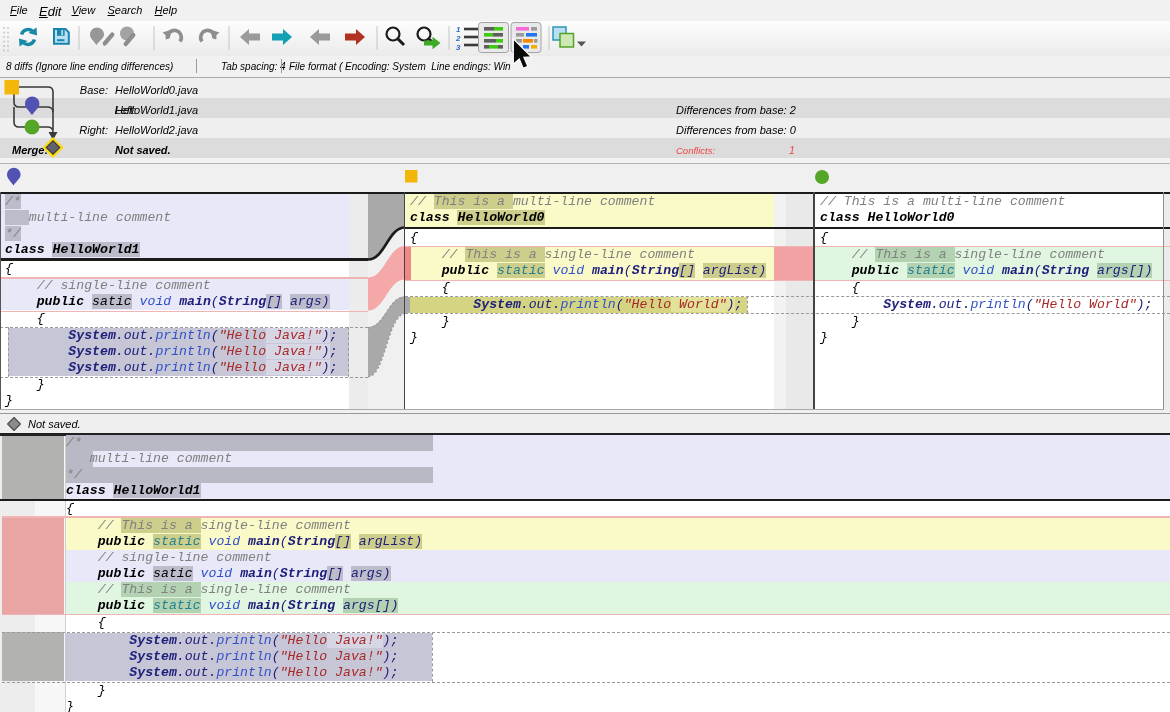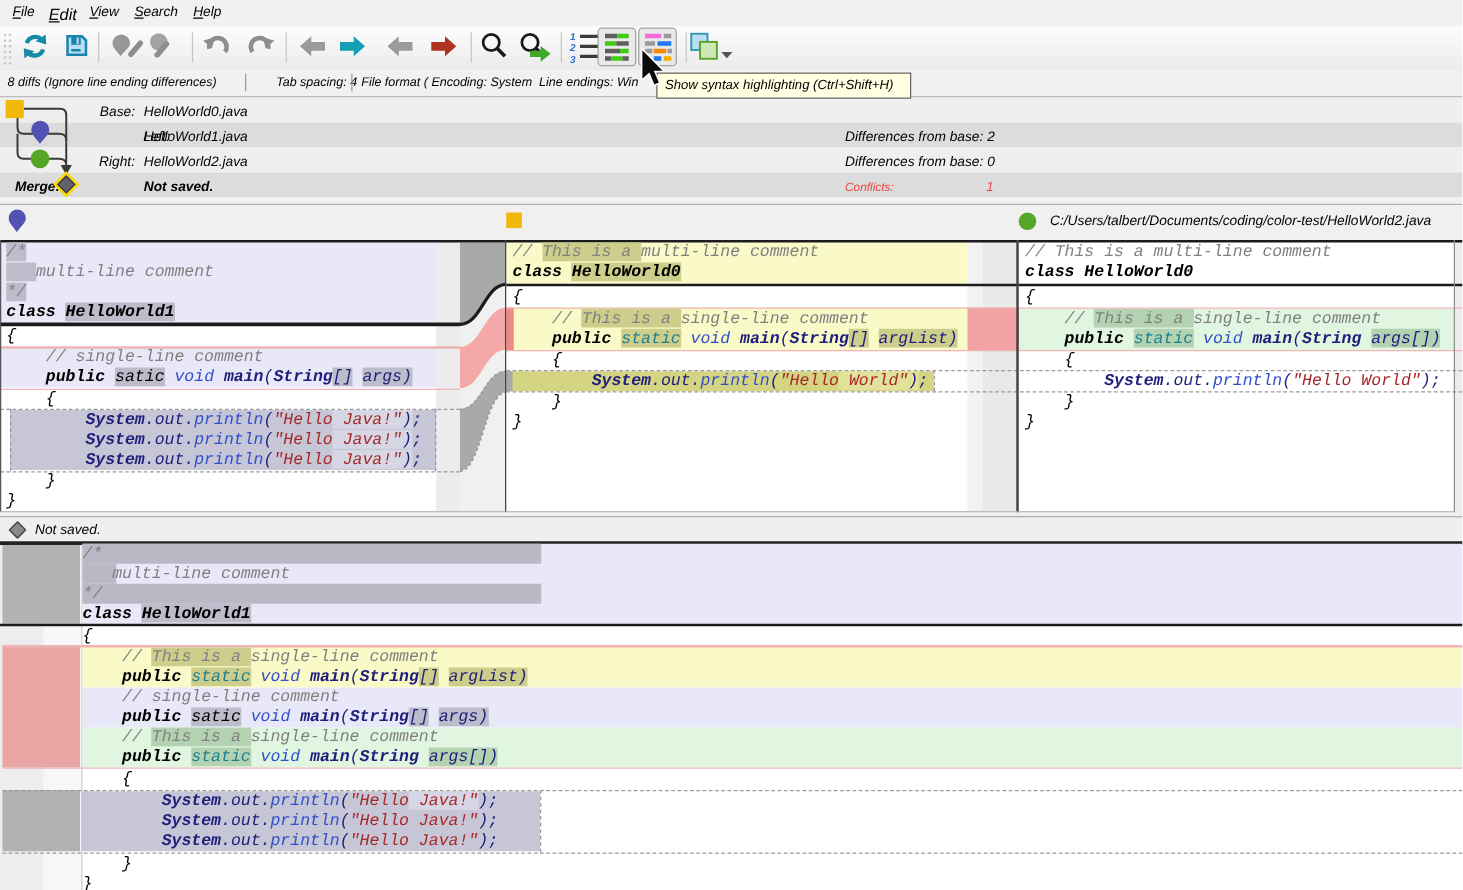--- a/index.html
+++ b/index.html
@@ -173,21 +173,20 @@
 <path d="M0,-7.5 L7.5,0 L0,7.5 L-7.5,0 Z" fill="#323250"></path>
 <path d="M0,-6 L6,0 L0,6 L-6,0 Z" fill="#62626c"></path>
 </g>
 </svg>
 <div class="abs" style="left:0;top:164px;width:1170px;height:28px;background:#f0f0f0;"></div>
 <svg class="abs" style="left:0;top:164px;" width="840" height="28" viewBox="0 0 840 28">
 <path d="M13.5,21.5 C9.5,16 7,14.2 7,10.5 A6.8,6.8 0 1 1 20.6,10.5 C20.6,14.2 17.5,16 13.5,21.5 Z" fill="#5252b4"></path>
 <rect x="405" y="6" width="12.5" height="12.5" fill="#f3b70a"></rect>
 <circle cx="822" cy="13" r="7" fill="#55a626"></circle>
 </svg>
-<div class="ui" style="left:840px;top:171px;">C:/Users/talbert/Documents/coding/color-test/HelloWorld2.java</div>
 <div class="abs" style="left:1164px;top:192px;width:6px;height:218px;background:#ececec;"></div>
 <div class="abs" style="left:0;top:192px;width:1164px;height:218px;background:#ffffff;"></div>
 <div class="abs" style="left:349px;top:192px;width:19px;height:218px;background:#ececec;"></div>
 <div class="abs" style="left:368px;top:192px;width:37px;height:218px;background:#f0f0f0;"></div>
 <div class="abs" style="left:774px;top:192px;width:12px;height:218px;background:#f2f2f2;"></div>
 <div class="abs" style="left:786px;top:192px;width:27px;height:218px;background:#e9e9e9;"></div>
 <div class="abs" style="left:0;top:194px;width:349px;height:64px;background:#e8e8f8;"></div>
 <div class="abs" style="left:0;top:278px;width:349px;height:32px;background:#e8e8f8;"></div>
 <div class="abs" style="left:8px;top:328px;width:341px;height:48px;background:#c6c6d6;"></div>
 <div class="abs" style="left:405px;top:194px;width:369px;height:33px;background:#fafac9;"></div>
@@ -293,16 +292,15 @@
 <div class="code" style="left:66px;top:550px;"><span class="c">    // single-line comment</span></div>
 <div class="code" style="left:66px;top:566px;">    <span class="k">public</span> <span class="hg">satic</span> <span class="bl">void</span> <span class="nv">main</span><span class="nn">(</span><span class="nv">String</span><span class="nn hg">[]</span> <span class="nn hg">args)</span></div>
 <div class="code" style="left:66px;top:582px;"><span class="c">    // <span class="hgr">This is a </span>single-line comment</span></div>
 <div class="code" style="left:66px;top:598px;">    <span class="k">public</span> <span class="st hgr">static</span> <span class="bl">void</span> <span class="nv">main</span><span class="nn">(</span><span class="nv">String</span> <span class="nn hgr">args[])</span></div>
 <div class="code" style="left:66px;top:615px;">    {</div>
 <div class="code" style="left:66px;top:633px;">        <span class="nv">System</span><span class="nn">.out.</span><span class="bl">println</span><span class="nn">(</span><span class="str">"Hello<span class="hlj"> Java!"</span></span><span class="nn">);</span></div>
 <div class="code" style="left:66px;top:649px;">        <span class="nv">System</span><span class="nn">.out.</span><span class="bl">println</span><span class="nn">(</span><span class="str">"Hello Java!"</span><span class="nn">);</span></div>
 <div class="code" style="left:66px;top:665px;">        <span class="nv">System</span><span class="nn">.out.</span><span class="bl">println</span><span class="nn">(</span><span class="str">"Hello Java!"</span><span class="nn">);</span></div>
 <div class="code" style="left:66px;top:683px;">    }</div>
 <div class="code" style="left:66px;top:699px;">}</div>
-<div class="abs" style="left:525px;top:58px;width:196px;height:19px;background:#ffffe1;border:1px solid #646464;font-size:10.5px;line-height:19px;padding-left:6px;white-space:pre;z-index:50;">Show syntax highlighting (Ctrl+Shift+H)</div>
 <svg class="abs" style="left:512px;top:38px;z-index:60;" width="26" height="36" viewBox="0 0 26 36">
 <path d="M1.3,0.8 L1.3,26.2 L7.3,21 L11.2,30.4 L15.9,28.4 L11.9,19.2 L19.3,18.9 Z" fill="#0a0a0a" stroke="#ffffff" stroke-width="1.2"></path>
 </svg>
 </div>
 </body></html>

